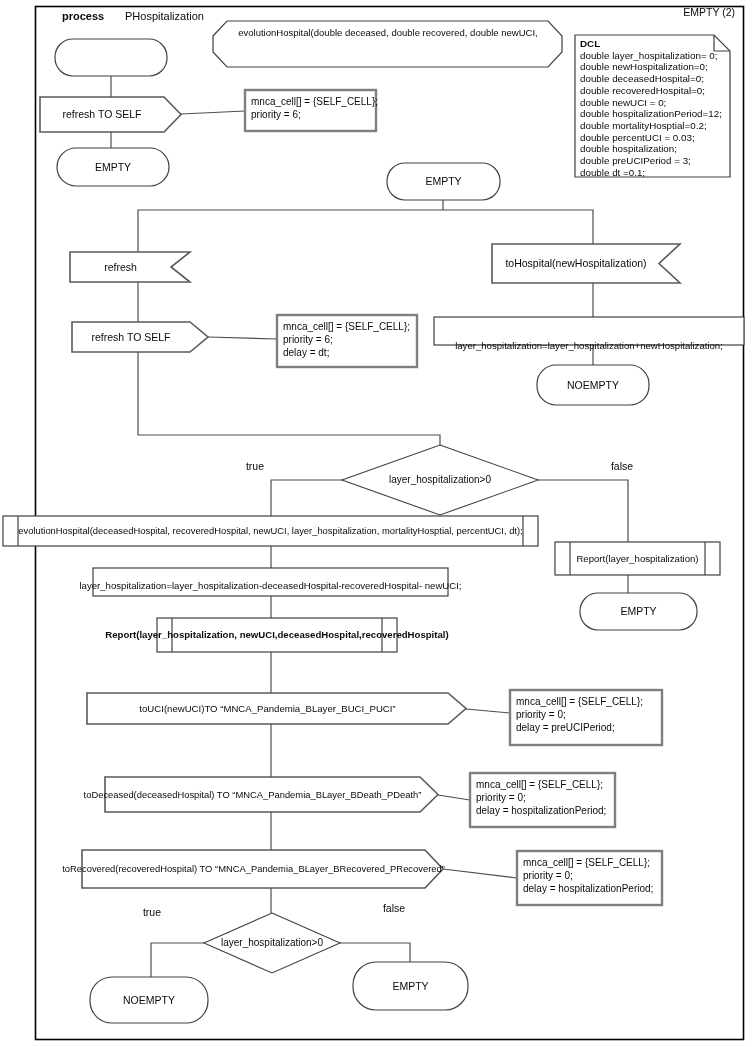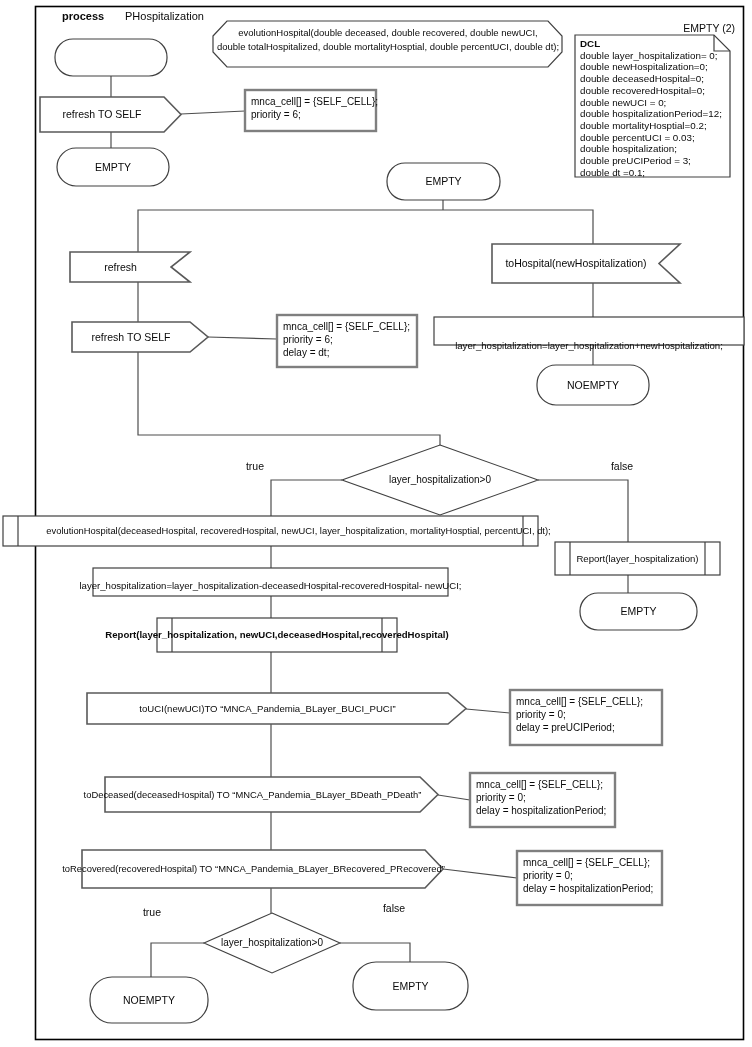--- a/index.html
+++ b/index.html
@@ -122,25 +122,24 @@
       <rect x="245" y="90" width="131" height="41"></rect>
       <rect x="277" y="315" width="140" height="52"></rect>
       <rect x="510" y="690" width="152" height="55"></rect>
       <rect x="470" y="773" width="145" height="54"></rect>
       <rect x="517" y="851" width="145" height="54"></rect>
     </g>
   </svg>
 
   <div class="lbl bold" style="left:62px;top:10px;width:60px;justify-content:flex-start;font-size:11px;">process</div>
   <div class="lbl" style="left:125px;top:10px;width:160px;justify-content:flex-start;font-size:11px;">PHospitalization</div>
-  <div class="lbl" style="left:640px;top:22px;width:95px;justify-content:flex-end;font-size:10.5px;">EMPTY (2)</div>
+  <div class="lbl" style="left:640px;top:6px;width:95px;justify-content:flex-end;font-size:10.5px;">EMPTY (2)</div>
 
   <div class="sig" style="left:198px;top:26px;width:380px;">
     <div>evolutionHospital(double deceased, double recovered, double newUCI,</div>
-    <div>double totalHospitalized, double mortalityHosptial, double percentUCI, double dt);</div>
   </div>
 
   <div class="dcl" style="left:580px;top:38px;">
     <div class="bold">DCL</div>
     <div>double layer_hospitalization= 0;</div>
     <div>double newHospitalization=0;</div>
     <div>double deceasedHospital=0;</div>
     <div>double recoveredHospital=0;</div>
     <div>double newUCI = 0;</div>
     <div>double hospitalizationPeriod=12;</div>
@@ -164,21 +163,21 @@
   <div class="lbl small" style="left:87px;top:693px;width:361px;height:31px;">toUCI(newUCI)TO “MNCA_Pandemia_BLayer_BUCI_PUCI”</div>
   <div class="lbl tiny overflow" style="left:95px;top:777px;width:315px;height:35px;">toDeceased(deceasedHospital) TO “MNCA_Pandemia_BLayer_BDeath_PDeath”</div>
   <div class="lbl tiny overflow" style="left:82px;top:850px;width:343px;height:38px;">toRecovered(recoveredHospital) TO “MNCA_Pandemia_BLayer_BRecovered_PRecovered”</div>
 
   <div class="lbl" style="left:70px;top:252px;width:101px;height:30px;">refresh</div>
   <div class="lbl" style="left:492px;top:244px;width:168px;height:39px;">toHospital(newHospitalization)</div>
 
   <div class="lbl small" style="left:434px;top:332px;width:310px;height:28px;">layer_hospitalization=layer_hospitalization+newHospitalization;</div>
   <div class="lbl small overflow" style="left:93px;top:568px;width:355px;height:36px;">layer_hospitalization=layer_hospitalization-deceasedHospital-recoveredHospital- newUCI;</div>
 
-  <div class="lbl tiny overflow" style="left:3px;top:516px;width:535px;height:30px;margin-left:28px;">evolutionHospital(deceasedHospital, recoveredHospital, newUCI, layer_hospitalization, mortalityHosptial, percentUCI, dt);</div>
+  <div class="lbl tiny overflow" style="left:3px;top:516px;width:535px;height:30px;">evolutionHospital(deceasedHospital, recoveredHospital, newUCI, layer_hospitalization, mortalityHosptial, percentUCI, dt);</div>
   <div class="lbl small overflow" style="left:157px;top:618px;width:240px;height:34px;font-weight:bold;">Report(layer_hospitalization, newUCI,deceasedHospital,recoveredHospital)</div>
   <div class="lbl small" style="left:555px;top:542px;width:165px;height:33px;">Report(layer_hospitalization)</div>
 
   <div class="lbl" style="left:340px;top:466px;width:200px;height:28px;font-size:10px;">layer_hospitalization&gt;0</div>
   <div class="lbl" style="left:235px;top:460px;width:40px;font-size:10.5px;">true</div>
   <div class="lbl" style="left:600px;top:460px;width:44px;font-size:10.5px;">false</div>
   <div class="lbl" style="left:172px;top:929px;width:200px;height:28px;font-size:10px;">layer_hospitalization&gt;0</div>
   <div class="lbl" style="left:132px;top:906px;width:40px;font-size:10.5px;">true</div>
   <div class="lbl" style="left:372px;top:902px;width:44px;font-size:10.5px;">false</div>
 

